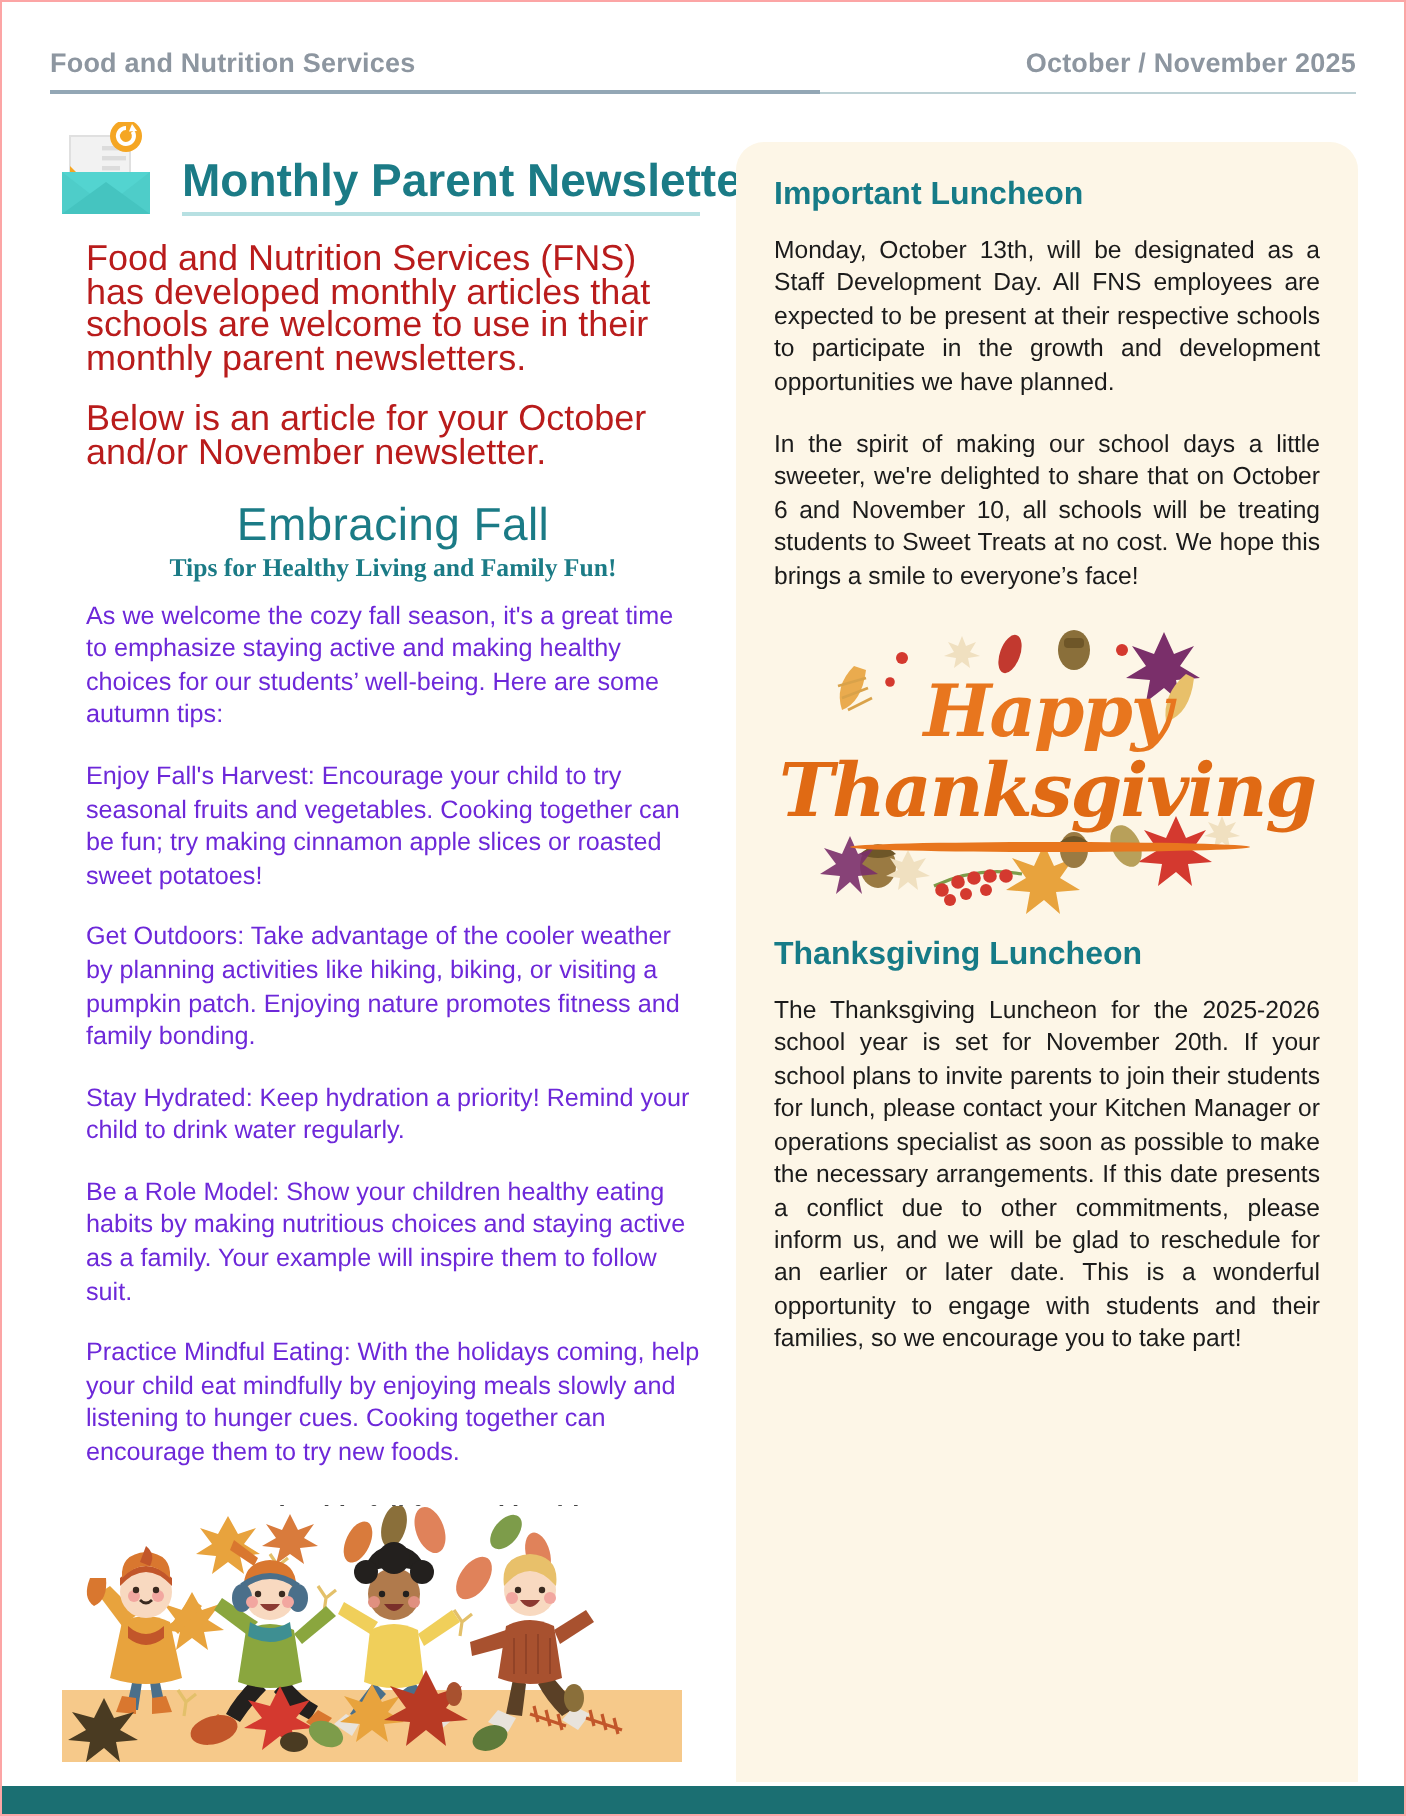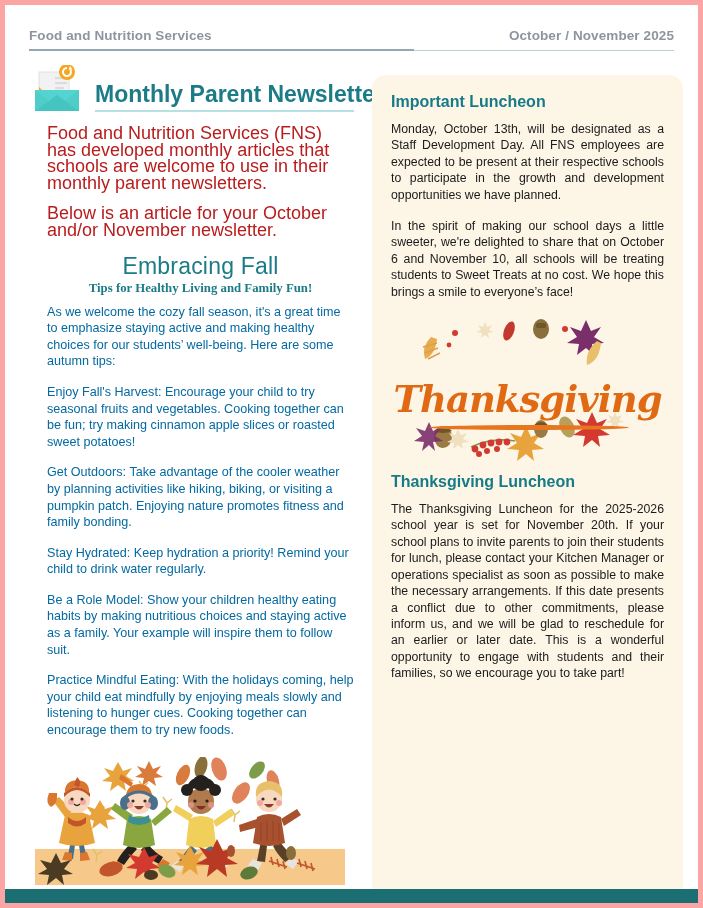--- a/index.html
+++ b/index.html
@@ -12,21 +12,21 @@
     height: 908px;
     font-family: "Liberation Sans", sans-serif;
     overflow: hidden;
   }
   .page {
     position: relative;
     width: 703px;
     height: 908px;
     box-sizing: border-box;
     background: #ffffff;
-    border: 5px solid #fca5a5;
+    border: 1px solid #fca5a5;
     overflow: hidden;
   }
 
   
   .masthead {
     position: absolute;
     top: 22px;
     left: 24px;
     right: 24px;
     height: 26px;
@@ -139,21 +139,21 @@
     font-size: 12.8px;
     font-weight: bold;
     color: #1b7b86;
     margin: 0 0 8px 0;
     font-family: Liberation Serif, serif;
   }
   .article p {
     margin: 0 0 14px 0;
     font-size: 12.6px;
     line-height: 16.6px;
-    color: #0369a1;
+    color: #6d28d9;
   }
   .article p b { font-weight: normal; }
   .closing {
     text-align: center;
     font-weight: bold;
     font-size: 12.9px;
     line-height: 17px;
     color: #000;
     margin: 4px 0 0 0;
   }
@@ -477,20 +477,21 @@
             <circle cx="106" cy="134" r="3"></circle>
               <circle cx="88" cy="139" r="3"></circle>
           </g>
         </g>
         <g fill="#f0e0c0">
           <path d="M64 120 l3 -6 3 6 6 -2 -4 6 6 3 -7 1 1 6 -5 -4 -5 4 1 -6 -7 -1 6 -3 -4 -6z"></path>
           <path d="M222 102 l2 -5 2 5 5 -2 -3 5 5 2 -6 1 1 5 -4 -3 -4 3 1 -5 -6 -1 5 -2 -3 -5z"></path>
           <path d="M92 12 l2 -5 2 5 5 -2 -3 5 5 2 -6 1 1 5 -4 -3 -4 3 1 -5 -6 -1 5 -2 -3 -5z"></path>
         </g>
       </svg>
+      <div class="tg-line1">Happy</div>
       <div class="tg-line2">Thanksgiving</div>
       <div class="tg-swash"></div>
     </div>
 
     <div class="r-head second">Thanksgiving Luncheon</div>
     <p>The Thanksgiving Luncheon for the 2025-2026 school year is set for November 20th. If your school plans to invite parents to join their students for lunch, please contact your Kitchen Manager or operations specialist as soon as possible to make the necessary arrangements. If this date presents a conflict due to other commitments, please inform us, and we will be glad to reschedule for an earlier or later date. This is a wonderful opportunity to engage with students and their families, so we encourage you to take part!</p>
   </div>
 
   <div class="footer-bar"></div>
 </div>

